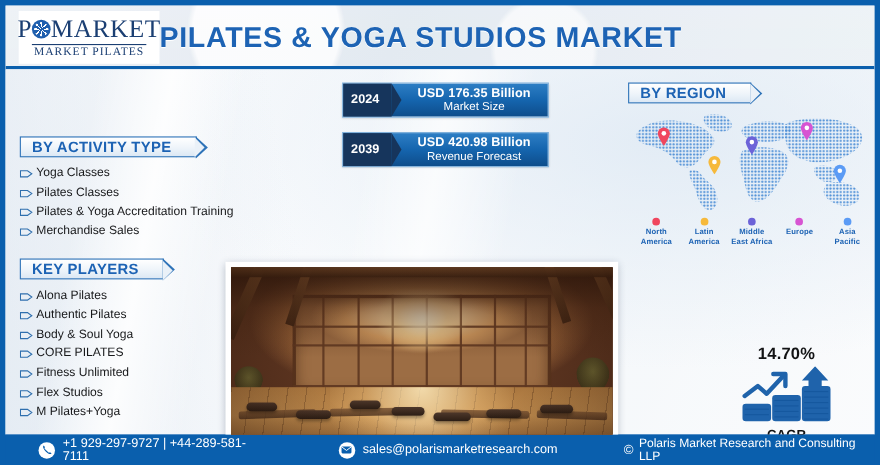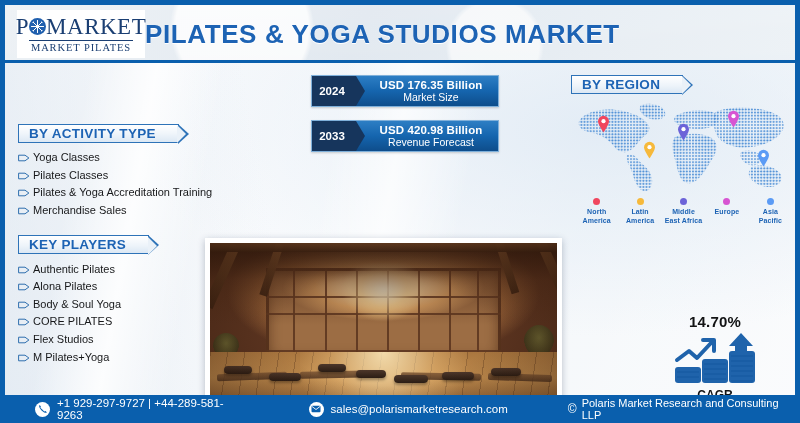--- a/index.html
+++ b/index.html
@@ -500,45 +500,53 @@
 
       <div class="key-players-block">
         <div class="sec-badge">KEY PLAYERS</div>
         <div class="bullet-list">
           <div class="bullet-item">
             <span class="bullet-arrow">
               <svg width="12" height="10" viewBox="0 0 12 10">
                   <path d="M0.6 2.2 H7.0 L10.9 5 L7.0 7.8 H0.6 Z" fill="none" stroke="#2f6fae" stroke-width="1"></path>
                 </svg>
             </span>
+            <span>Alona Pilates</span>
+          </div>
+          <div class="bullet-item">
+            <span class="bullet-arrow">
+              <svg width="12" height="10" viewBox="0 0 12 10">
+                  <path d="M0.6 2.2 H7.0 L10.9 5 L7.0 7.8 H0.6 Z" fill="none" stroke="#2f6fae" stroke-width="1"></path>
+                </svg>
+            </span>
             <span>Authentic Pilates</span>
           </div>
           <div class="bullet-item">
             <span class="bullet-arrow">
               <svg width="12" height="10" viewBox="0 0 12 10">
                   <path d="M0.6 2.2 H7.0 L10.9 5 L7.0 7.8 H0.6 Z" fill="none" stroke="#2f6fae" stroke-width="1"></path>
                 </svg>
             </span>
-            <span>Alona Pilates</span>
-          </div>
-          <div class="bullet-item">
-            <span class="bullet-arrow">
-              <svg width="12" height="10" viewBox="0 0 12 10">
-                  <path d="M0.6 2.2 H7.0 L10.9 5 L7.0 7.8 H0.6 Z" fill="none" stroke="#2f6fae" stroke-width="1"></path>
-                </svg>
-            </span>
             <span>Body &amp; Soul Yoga</span>
           </div>
           <div class="bullet-item">
             <span class="bullet-arrow">
               <svg width="12" height="10" viewBox="0 0 12 10">
                   <path d="M0.6 2.2 H7.0 L10.9 5 L7.0 7.8 H0.6 Z" fill="none" stroke="#2f6fae" stroke-width="1"></path>
                 </svg>
             </span>
             <span>CORE PILATES</span>
+          </div>
+          <div class="bullet-item">
+            <span class="bullet-arrow">
+              <svg width="12" height="10" viewBox="0 0 12 10">
+                  <path d="M0.6 2.2 H7.0 L10.9 5 L7.0 7.8 H0.6 Z" fill="none" stroke="#2f6fae" stroke-width="1"></path>
+                </svg>
+            </span>
+            <span>Fitness Unlimited</span>
           </div>
           <div class="bullet-item">
             <span class="bullet-arrow">
               <svg width="12" height="10" viewBox="0 0 12 10">
                   <path d="M0.6 2.2 H7.0 L10.9 5 L7.0 7.8 H0.6 Z" fill="none" stroke="#2f6fae" stroke-width="1"></path>
                 </svg>
             </span>
             <span>Flex Studios</span>
           </div>
           <div class="bullet-item">
@@ -555,21 +563,21 @@
 
     <div class="stats">
       <div class="stat-box">
         <div class="stat-year">2024</div>
         <div class="stat-text">
           <div class="stat-value">USD 176.35 Billion</div>
           <div class="stat-label">Market Size</div>
         </div>
       </div>
       <div class="stat-box">
-        <div class="stat-year">2033</div>
+        <div class="stat-year">2039</div>
         <div class="stat-text">
           <div class="stat-value">USD 420.98 Billion</div>
           <div class="stat-label">Revenue Forecast</div>
         </div>
       </div>
     </div>
 
     <div class="photo-frame">
       <div class="photo">
         <div class="ph-sky"></div>
@@ -758,21 +766,21 @@
 
   </div>
 
   <div class="footer">
     <div class="footer-item f-phone">
       <span class="f-icon">
         <svg width="10" height="10" viewBox="0 0 10 10">
             <path d="M1.6 1.1 C1.1 1.6 1 2.6 1.6 3.8 C2.4 5.5 4.5 7.6 6.2 8.4 C7.4 9 8.4 8.9 8.9 8.4 L7.6 7.1 L6.4 7.6 C5.6 7.1 2.9 4.4 2.4 3.6 L2.9 2.4 Z" fill="#0a5fad"></path>
           </svg>
       </span>
-      <span>+1 929-297-9727 | +44-289-581-9263</span>
+      <span>+1 929-297-9727 | +44-289-581-7111</span>
     </div>
 
     <div class="footer-item f-mail">
       <span class="f-icon">
         <svg width="10" height="8" viewBox="0 0 10 8">
             <rect x="0.5" y="0.8" width="9" height="6.4" rx="1" fill="#0a5fad"></rect>
             <path d="M0.9 1.4 L5 4.5 L9.1 1.4" fill="none" stroke="#ffffff" stroke-width="0.9"></path>
           </svg>
       </span>
       <span>sales@polarismarketresearch.com</span>

